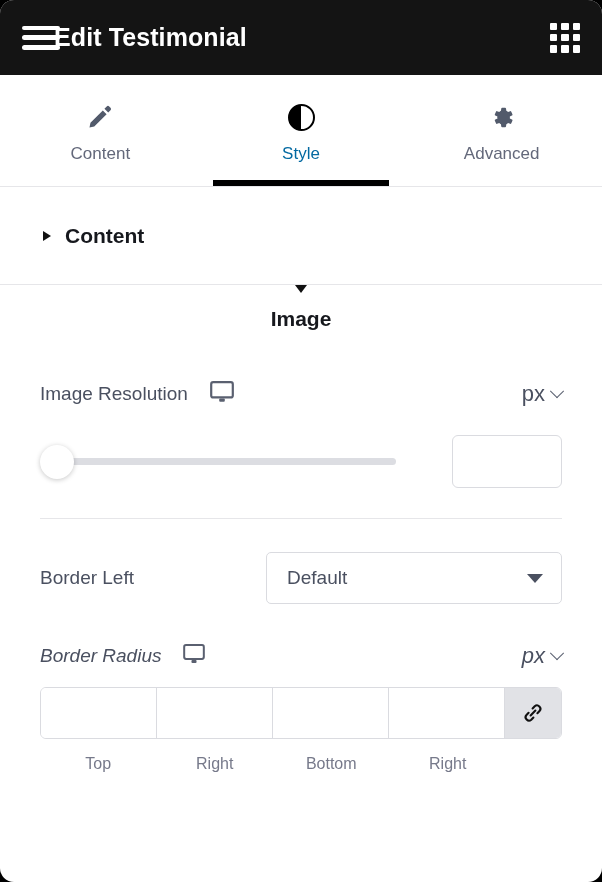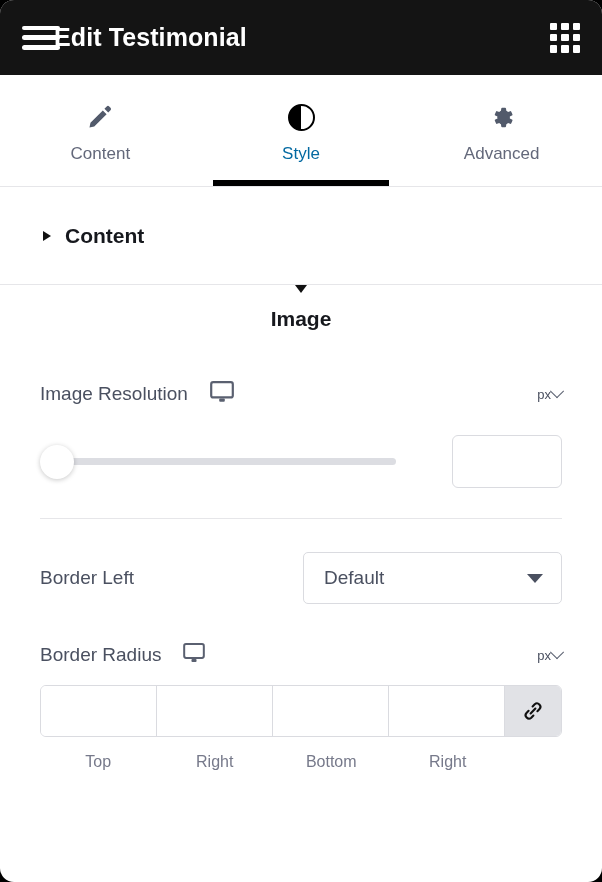--- a/index.html
+++ b/index.html
@@ -159,22 +159,22 @@
   .ctl-label {
     font-size: 19px;
     color: #4a5060;
   }
   .monitor-icon { margin-left: 22px; }
   .spacer { flex: 1; }
 
   .unit {
     display: flex;
     align-items: center;
-    gap: 1px;
-    font-size: 13px;
+    gap: 7px;
+    font-size: 22px;
     color: #4a5060;
     cursor: pointer;
   }
   .chev {
     width: 10px; height: 10px;
     border-right: 1.8px solid #5a6070;
     border-bottom: 1.8px solid #5a6070;
     transform: rotate(45deg) translate(-2px,-2px);
   }
 
@@ -227,42 +227,42 @@
 
   .divider {
     height: 1px;
     background: #e6e6e9;
     margin: 30px 0 0 0;
   }
 
   
   .bt-row { margin-top: 30px; height: 58px; }
   .select-box {
-    width: 259px;
+    width: 296px;
     height: 52px;
     border: 1px solid #dadbe0;
     border-radius: 5px;
     background: #ffffff;
     display: flex;
     align-items: center;
     justify-content: space-between;
     padding: 0 18px 0 20px;
     font-size: 19px;
     color: #4a5060;
     cursor: pointer;
   }
   .sel-arrow {
     width: 0; height: 0;
     border-left: 8px solid transparent;
     border-right: 8px solid transparent;
     border-top: 9px solid #4a5060;
   }
 
   
-  .br-row { margin-top: 36px; }
+  .br-row { margin-top: 36px; font-style: italic; }
   .radius-group {
     display: flex;
     margin-top: 18px;
     border: 1px solid #dadbe0;
     border-radius: 6px;
     height: 52px;
     overflow: hidden;
   }
   .radius-in {
     flex: 1;

